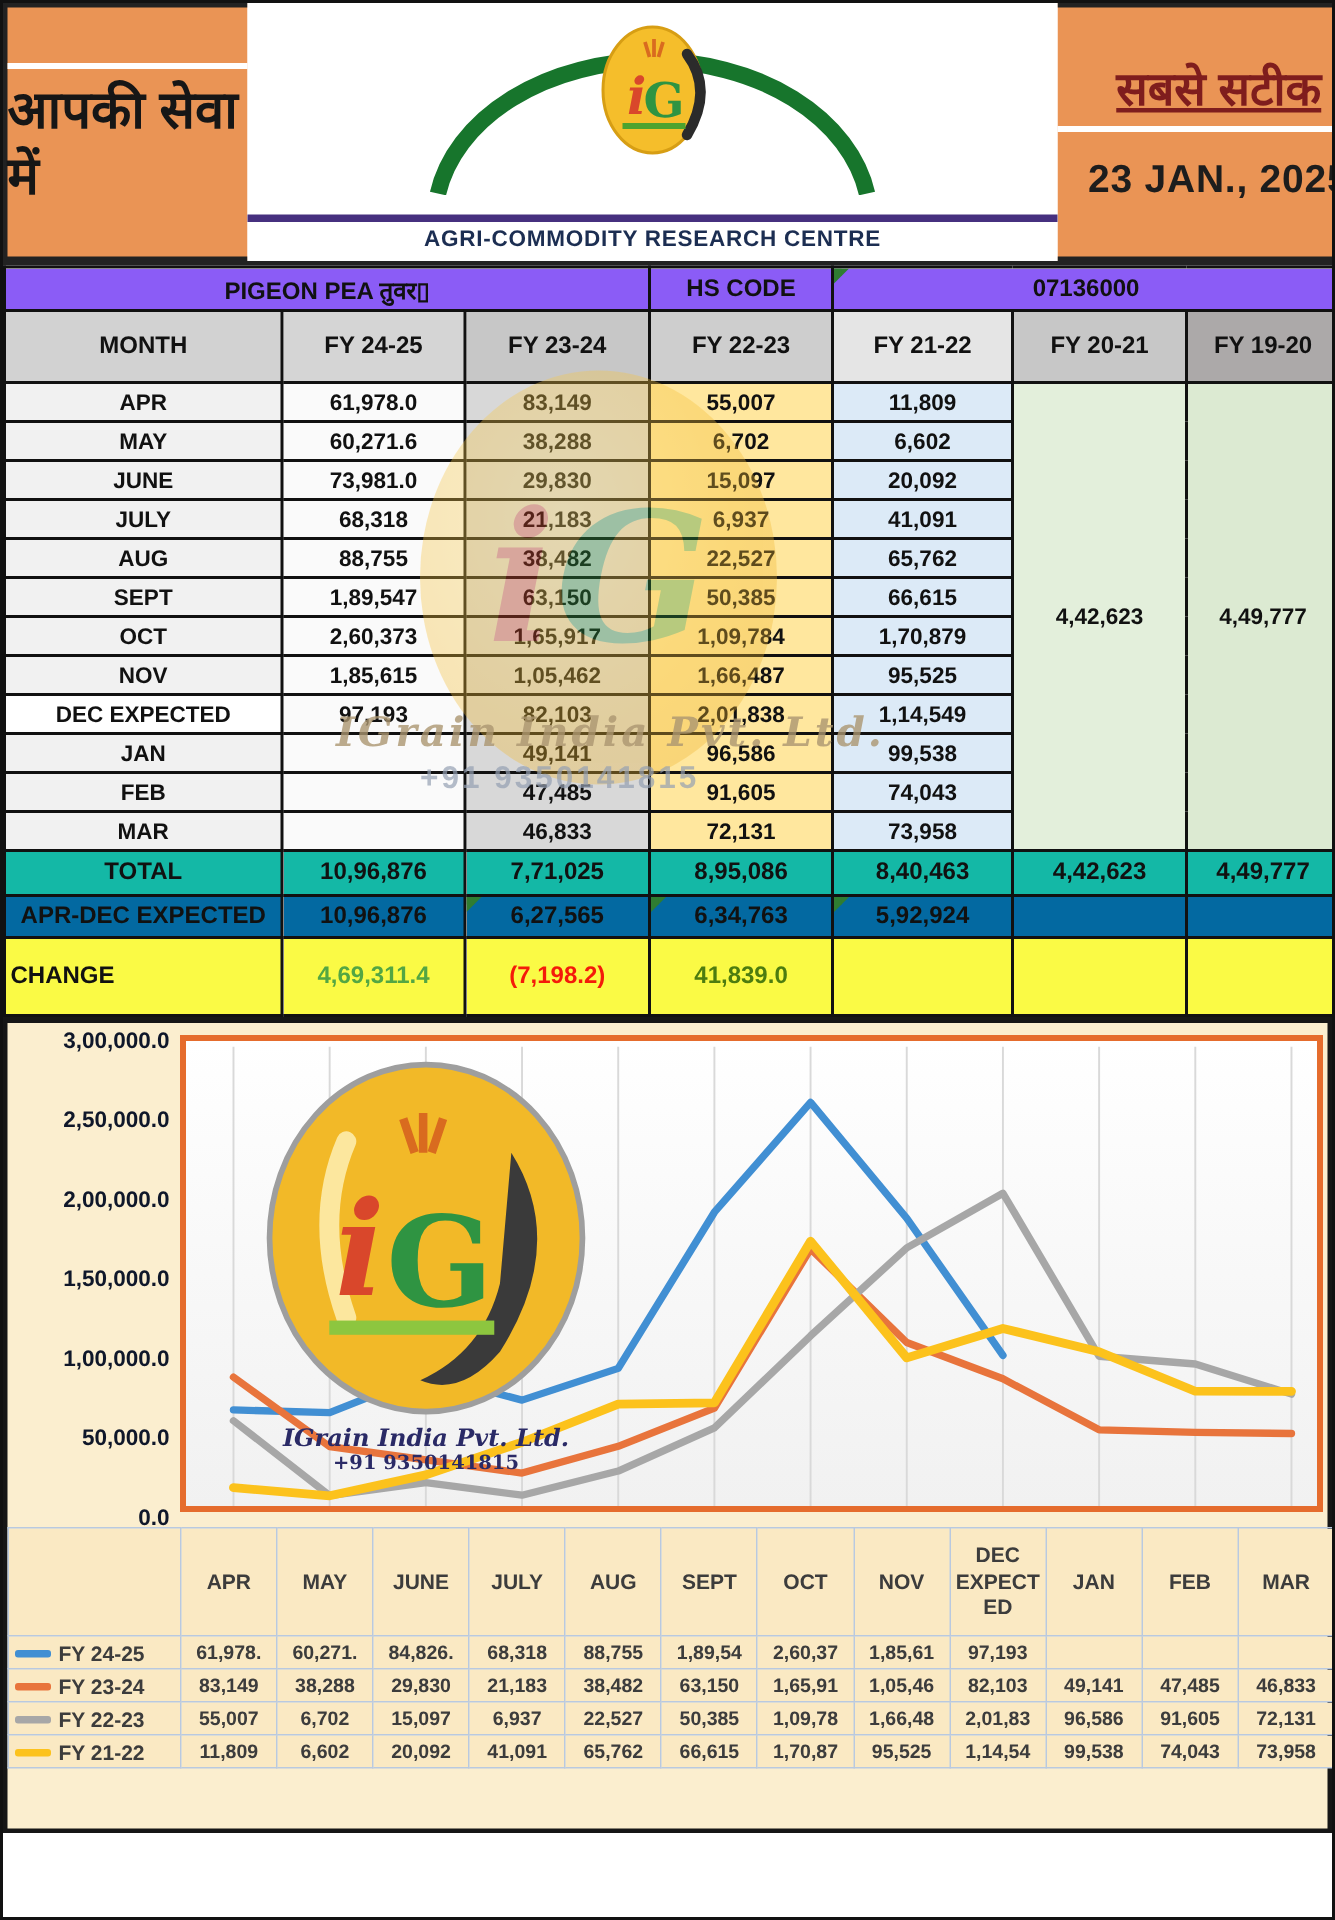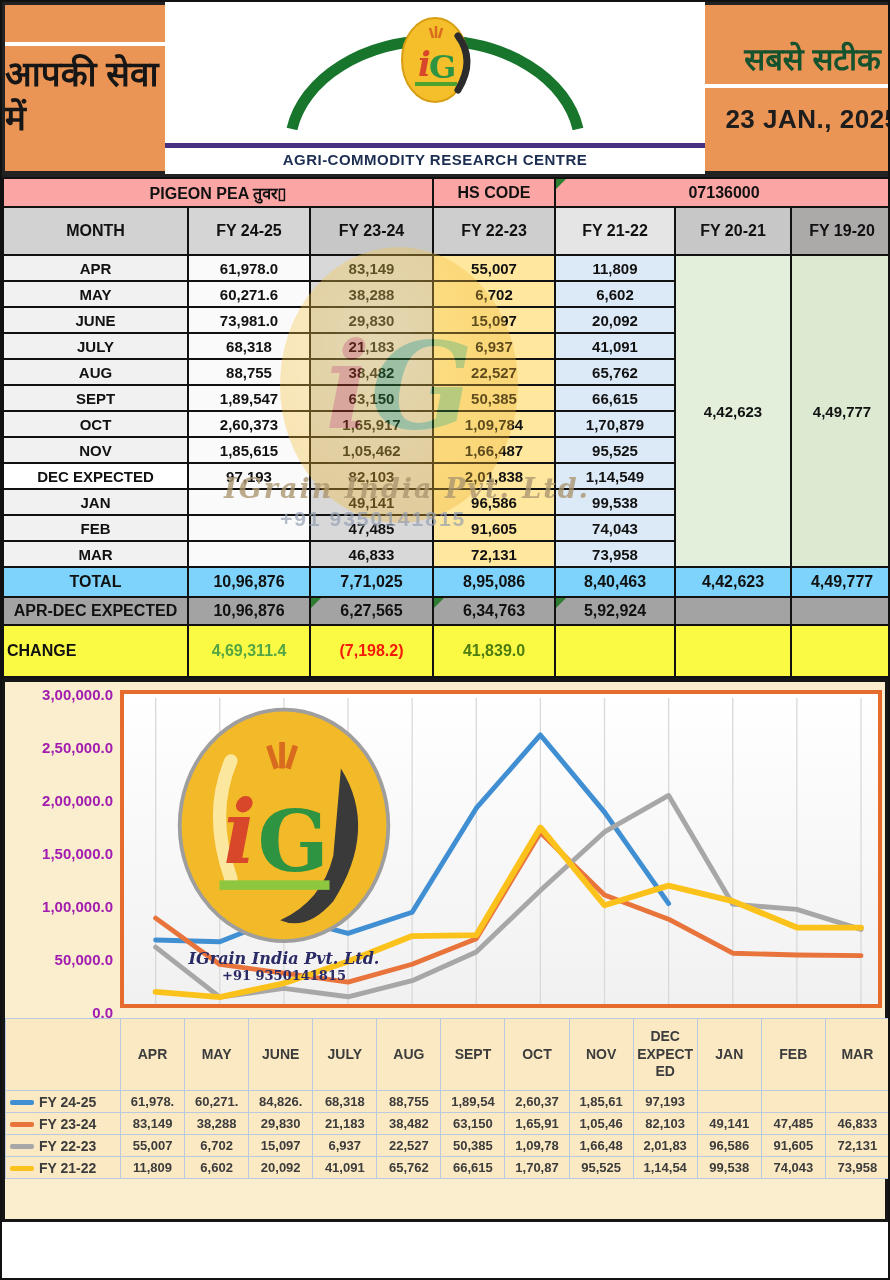--- a/index.html
+++ b/index.html
@@ -7,21 +7,21 @@
   .page { width:890px; height:1280px; background:#fff; position:relative; overflow:hidden;
           border:2px solid #111; margin:0 auto; }
 
   
   .hdr { display:flex; height:175px; border-bottom:3px solid #222; background:#fff; }
   .hdr-left, .hdr-right { background:#EA9455; border:3px solid #222; display:flex; flex-direction:column;
           align-items:center; justify-content:center; }
   .hdr-left { width:268px; border-right:none; }
   .hdr-right { width:263px; border-left:none; }
   .hindi-big { font-size:35px; font-weight:bold; color:#161616; line-height:1.25; }
-  .hindi-mid { font-size:31px; font-weight:bold; color:#14532d; line-height:1.2; }
+  .hindi-mid { font-size:31px; font-weight:bold; color:#7f1d1d; line-height:1.2;text-decoration:underline; }
   .white-rule { height:4px; background:#fff; width:160px; margin:6px 0; }
   .white-rule.wide { width:215px; }
   .date-txt { font-size:26px; font-weight:bold; color:#1d1d1d; margin-top:10px; letter-spacing:.5px; }
   .hdr-center { flex:1; background:#fff; position:relative; display:flex; flex-direction:column;
           align-items:center; justify-content:flex-end; padding-bottom:6px; }
   .arch-svg { position:absolute; top:6px; left:50%; transform:translateX(-50%); }
   .brand { font-family:"DejaVu Serif", serif; font-weight:bold; font-size:50px; color:#156B2B;
            letter-spacing:1px; line-height:1; z-index:2; text-shadow:1px 0 0 #156B2B; }
   .brand-rule { height:5px; background:#46307F; width:540px; margin:4px 0 3px; z-index:2; }
   .tagline { font-size:15px; font-weight:bold; color:#1C2E52; letter-spacing:.5px; z-index:2; }
@@ -29,31 +29,31 @@
   
   .banner { height:62px; background:#F2A740; border-bottom:2px solid #222; display:flex;
             flex-direction:column; align-items:center; justify-content:center; }
   .banner div { font-size:19px; font-weight:bold; color:#111; line-height:1.55; }
 
   
   .tbl-wrap { position:relative; }
   table.main { width:890px; border-collapse:collapse; table-layout:fixed; }
   table.main td { border:2px solid #111; text-align:center; font-weight:bold; color:#111;
                   font-size:15px; overflow:hidden; white-space:nowrap; padding:0 2px; }
-  tr.commodity td { background:#fca5a5; font-size:16px; height:29px; }
+  tr.commodity td { background:#8b5cf6; font-size:16px; height:29px; }
   tr.cols td { height:48px; font-size:16px; }
   .c-month-bg { background:#F1F1F1; }
   .c-fy2425 { background:#FAFAFA; }
   .c-fy2324 { background:#D8D8D8; }
   .c-fy2223 { background:#FFE79E; }
   .c-fy2122 { background:#DCEAF7; }
   .c-fy2021 { background:#E3EFDB; font-size:16px; }
   .c-fy1920 { background:#DCEAD2; font-size:16px; }
-  tr.total td { background:#7dd3fc; height:30px; font-size:16px; }
-  tr.aprdec td { background:#a3a3a3; height:28px; font-size:16px; }
+  tr.total td { background:#14b8a6; height:30px; font-size:16px; }
+  tr.aprdec td { background:#0369a1; height:28px; font-size:16px; }
   tr.change td { background:#FAFA45; height:52px; font-size:16px; }
   tr.change td.lbl { text-align:left; padding-left:3px; }
   td.tri { position:relative; }
   td.tri::before { content:""; position:absolute; top:0; left:0; width:0; height:0;
                    border:5px solid transparent; border-top-color:#2F7D31; border-left-color:#2F7D31; }
   .wm { position:absolute; pointer-events:none; z-index:3; }
   .wm-circle { left:278px; top:70px; width:238px; height:276px; border-radius:50%;
                background:radial-gradient(ellipse at 40% 35%, #FCD96A 0%, #F5BE35 55%, #E8A92A 100%);
                opacity:.34; display:flex; align-items:center; justify-content:center; }
   .wm-circle span { font-family:"DejaVu Serif", serif; font-style:italic; font-weight:bold; font-size:120px; }
@@ -63,21 +63,21 @@
   .wm-t2 { left:278px; top:330px; font-weight:bold; font-size:21px; color:rgba(148,160,178,.7); letter-spacing:2px; }
 
   
   .chart-sec { height:544px; background:#FBEECF; border:3px solid #161616; border-top-width:4px; position:relative; }
   .chart-title { text-align:center; font-size:19px; font-weight:bold; color:#6F6F6F; letter-spacing:.5px; padding-top:9px; }
   .plot-row { position:relative; height:330px; }
   .plot { position:absolute; left:115px; top:8px; width:762px; height:318px;
           border:4px solid #E56C2D; background:linear-gradient(#ffffff, #f1f1f1); }
   .plot svg { display:block; width:100%; height:100%; }
   .ylab { position:absolute; right:772px; transform:translateY(-50%); font-size:15px; font-weight:bold;
-          color:#a21caf; white-space:nowrap; }
+          color:#0f172a; white-space:nowrap; }
   .plot-logo { position:absolute; left:50px; top:10px; width:220px; text-align:center; }
   .plot-logo .lg1 { font-family:"DejaVu Serif", serif; font-style:italic; font-weight:bold;
                     font-size:16px; color:#2A2A66; margin-top:2px; }
   .plot-logo .lg2 { font-family:"DejaVu Serif", serif; font-weight:bold; font-size:13px; color:#2A2A66; }
 
   
   table.legend { width:884px; border-collapse:collapse; table-layout:fixed; margin-top:6px; }
   table.legend td, table.legend th { border:1px solid #B9C9DF; font-weight:bold; color:#3C3C3C;
         text-align:center; overflow:hidden; background:#FAE9C3; }
   table.legend th { font-size:14px; height:72px; vertical-align:middle; overflow-wrap:anywhere; line-height:1.25; }

